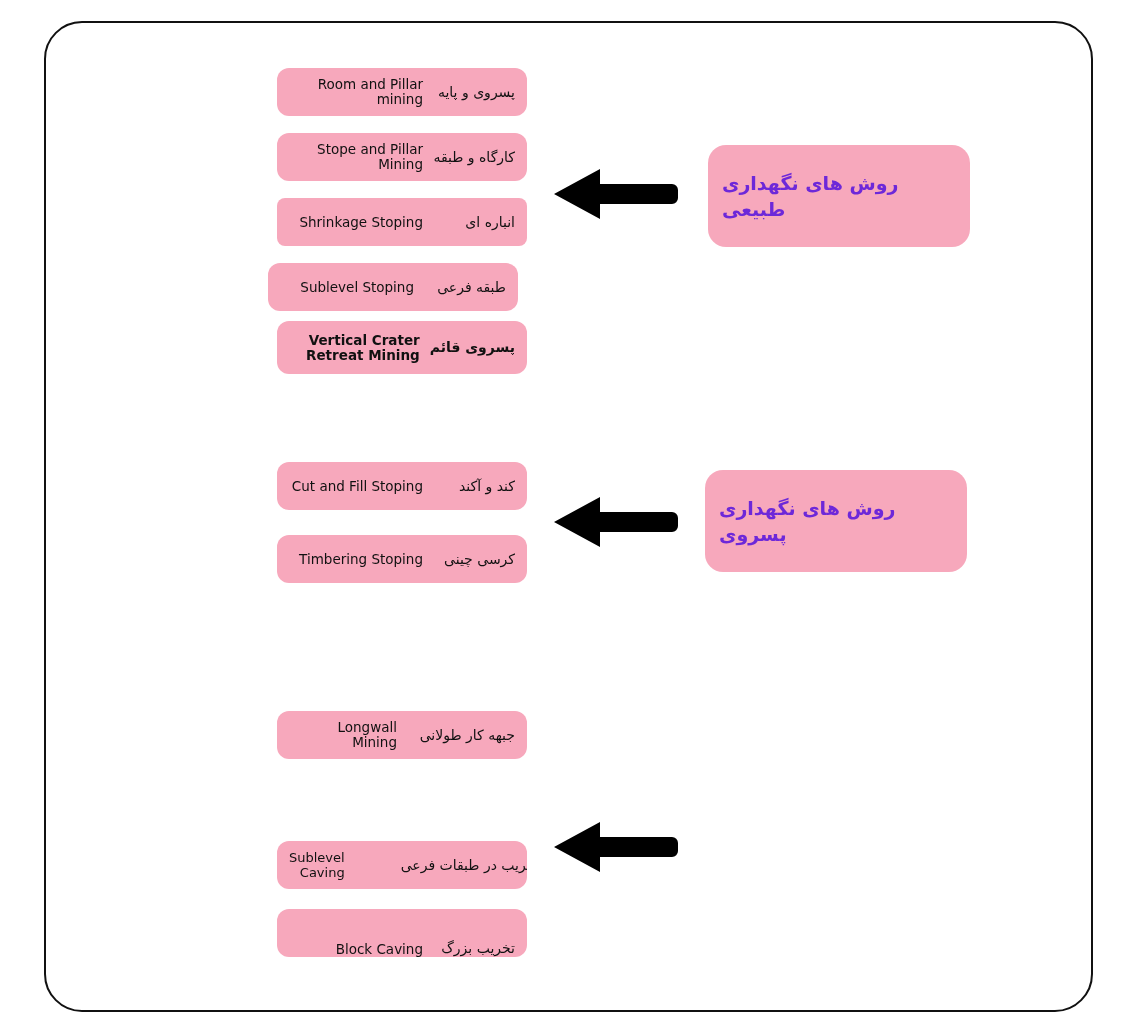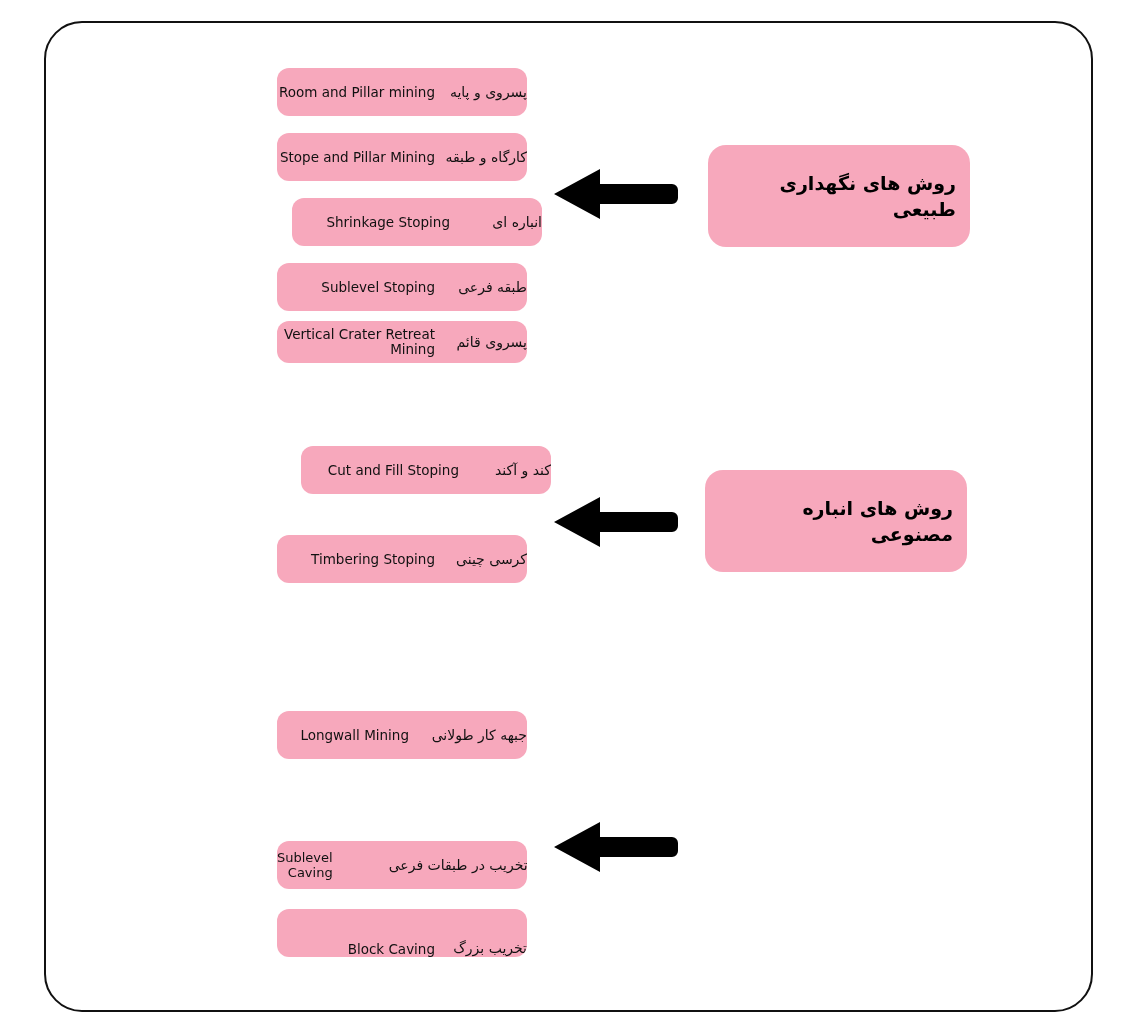--- a/index.html
+++ b/index.html
@@ -39,21 +39,21 @@
   .chip {
     position: absolute;
     width: 250px;
     height: 48px;
     background: #F7A8BC;
     border-radius: 12px;
     box-sizing: border-box;
     display: flex;
     flex-direction: row;
     align-items: center;
-    padding: 0 0;
+    padding: 0 12px;
     overflow: hidden;
   }
   .chip .en {
     flex: 1 1 auto;
     text-align: right;
     font-size: 13.5px;
     line-height: 15px;
     color: #111111;
     white-space: pre-line;
     direction: ltr;
@@ -83,24 +83,24 @@
     border-radius: 18px;
     display: flex;
     align-items: center;
     justify-content: center;
     box-sizing: border-box;
     padding: 0 14px;
   }
   .category .cat-label {
     direction: rtl;
     unicode-bidi: isolate;
-    text-align: right;
+    text-align: left;
     font-size: 19px;
     font-weight: bold;
-    color: #000000;
+    color: #6d28d9;
     line-height: 26px;
   }
 
   
   .arrow {
     position: absolute;
     width: 124px;
     height: 56px;
   }
   .arrow svg { display: block; width: 124px; height: 56px; }
@@ -115,63 +115,63 @@
   <div class="chip" style="left:277px; top:68px;">
     <span class="en">Room and Pillar mining</span>
     <span class="fa">پسروی و پایه</span>
   </div>
 
   <div class="chip" style="left:277px; top:133px;align-items:center;">
     <span class="en">Stope and Pillar Mining</span>
     <span class="fa">کارگاه و طبقه</span>
   </div>
 
-  <div class="chip" style="left:292px; top:198px;">
+  <div class="chip" style="left:277px; top:198px;border-radius:8px;">
     <span class="en">Shrinkage Stoping</span>
     <span class="fa">انباره ای</span>
   </div>
 
-  <div class="chip" style="left:277px; top:263px;">
+  <div class="chip" style="left:268px; top:263px;">
     <span class="en">Sublevel Stoping</span>
     <span class="fa">طبقه فرعی</span>
   </div>
 
-  <div class="chip" style="left:277px; top:321px; height:42px;">
+  <div class="chip" style="left:277px; top:321px; height:53px;font-weight:bold;">
     <span class="en">Vertical Crater Retreat Mining</span>
     <span class="fa">پسروی قائم</span>
   </div>
 
   <div class="arrow" style="left:554px; top:166px;">
     <svg viewBox="0 0 124 56" xmlns="http://www.w3.org/2000/svg" aria-hidden="true">
       <path d="M0 28 L46 3 L46 18 L118 18 A6 6 0 0 1 124 24 L124 32 A6 6 0 0 1 118 38 L46 38 L46 53 Z" fill="#000000"></path>
     </svg>
   </div>
 
   <div class="category" style="left:708px; top:145px;">
     <span class="cat-label">روش های نگهداری طبیعی</span>
   </div>
 
-  <div class="chip" style="left:277px; top:446px;margin-left:24px;">
+  <div class="chip" style="left:277px; top:462px;">
     <span class="en">Cut and Fill Stoping</span>
     <span class="fa">کند و آکند</span>
   </div>
 
   <div class="chip" style="left:277px; top:535px;">
     <span class="en">Timbering Stoping</span>
     <span class="fa">کرسی چینی</span>
   </div>
 
   <div class="arrow" style="left:554px; top:494px;">
     <svg viewBox="0 0 124 56" xmlns="http://www.w3.org/2000/svg" aria-hidden="true">
       <path d="M0 28 L46 3 L46 18 L118 18 A6 6 0 0 1 124 24 L124 32 A6 6 0 0 1 118 38 L46 38 L46 53 Z" fill="#000000"></path>
     </svg>
   </div>
 
   <div class="category" style="left:705px; top:470px;">
-    <span class="cat-label">روش های انباره مصنوعی</span>
+    <span class="cat-label">روش های نگهداری پسروی</span>
   </div>
 
   <div class="chip" style="left:277px; top:711px;">
     <span class="en">Longwall Mining</span>
     <span class="fa" style="min-width:108px;">جبهه کار طولانی</span>
   </div>
 
 
   <div class="chip fa-wide" style="left:277px; top:841px;">
     <span class="en">Sublevel Caving</span>

